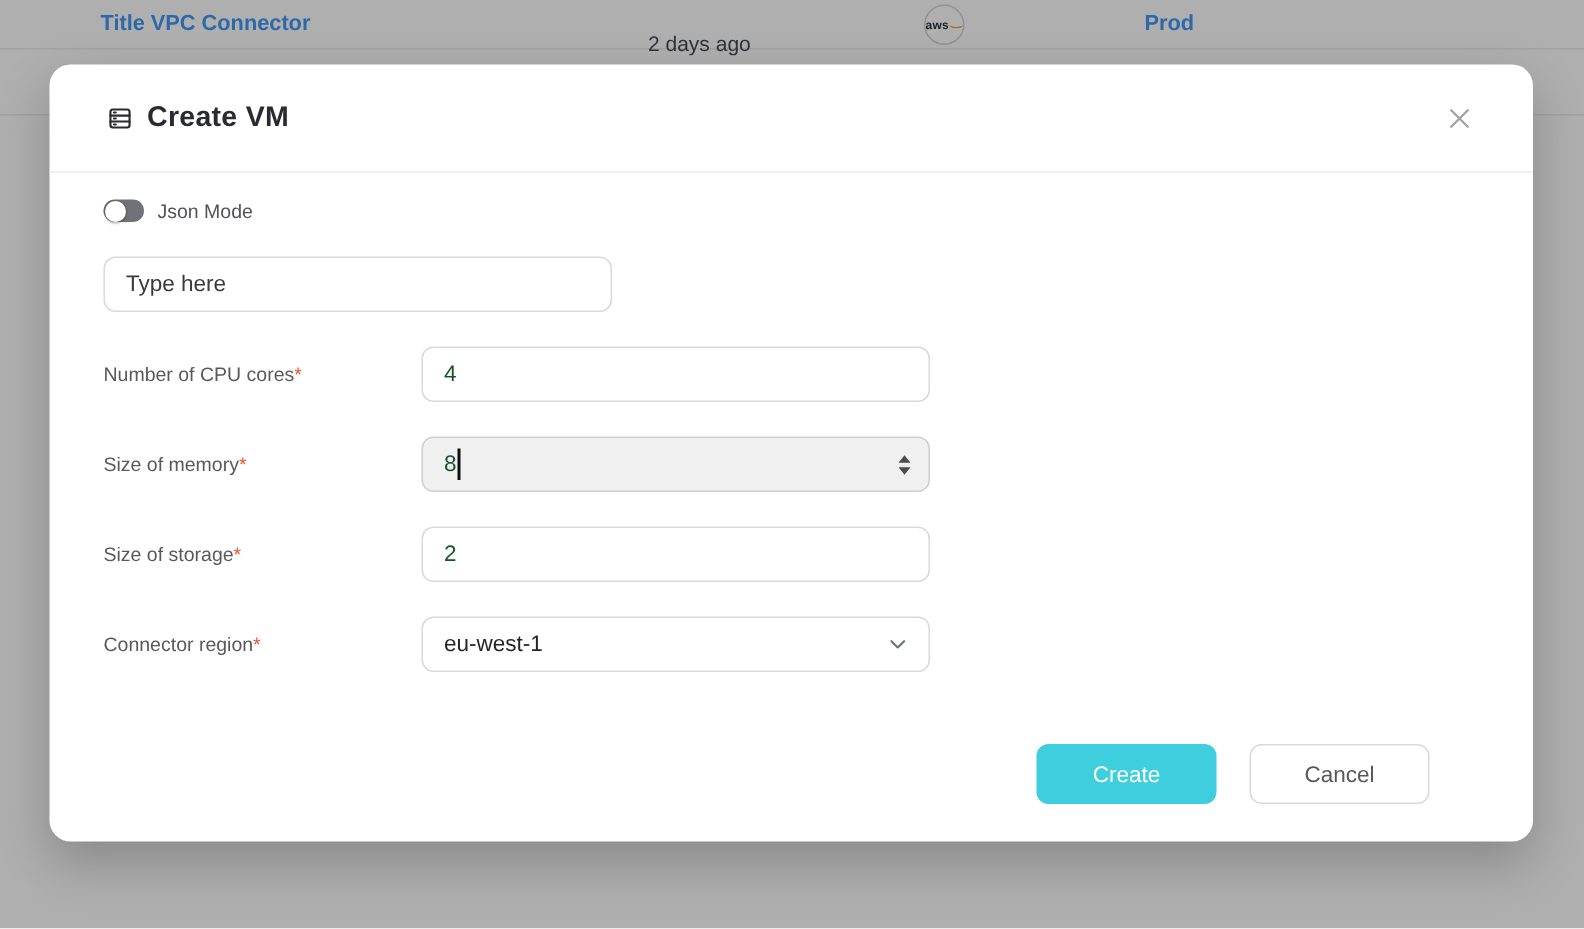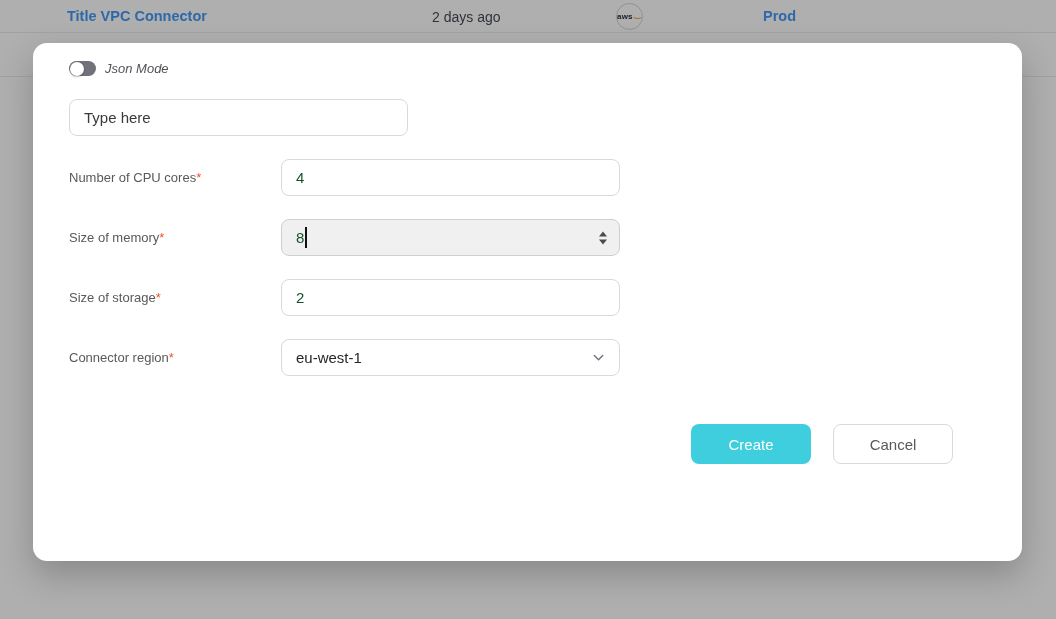--- a/index.html
+++ b/index.html
@@ -17,21 +17,21 @@
     position:absolute; left:0; top:0; width:1056px; height:33px;
     border-bottom:1px solid #ececec; background:#fff;
   }
   .row-line-2 { position:absolute; left:0; top:76px; width:1056px; height:0; border-top:1px solid #ececec; }
   .cell-link {
     position:absolute; top:8px; font-size:14.5px; font-weight:600; color:var(--link,#4299f5);
     text-decoration:none; cursor:pointer;
   }
   .cell-name { left:67px; }
   .cell-env  { left:763px; }
-  .cell-date { position:absolute; left:432px; top:9px; font-size:14px; color:#464c55; }
+  .cell-date { position:absolute; left:432px; top:21px; font-size:14px; color:#464c55; }
   .aws-badge {
     position:absolute; left:616px; top:3px; width:27px; height:27px; border-radius:50%;
     background:#fff; border:1px solid #d4d4d4; display:flex; flex-direction:row;
     align-items:center; justify-content:center;
   }
   .aws-text { font-size:8px; font-weight:700; color:#232f3e; line-height:7px; letter-spacing:.2px; }
   .aws-smile { width:13px; height:5px; border-bottom:1.6px solid var(--aws-smile,#f59a23); border-radius:50%; margin-top:-1px; }
 
   
   .backdrop { position:absolute; inset:0; background:rgba(0,0,0,0.315); z-index:1; }
@@ -49,21 +49,21 @@
   .modal-title { font-size:19px; font-weight:700; color:#2a2a33; margin-left:9px; letter-spacing:.2px; }
   .title-icon { display:flex; align-items:center; }
   .close-btn {
     margin-left:auto; background:none; border:none; cursor:pointer;
     width:24px; height:24px; display:flex; align-items:center; justify-content:center;
   }
 
   .modal-body { padding:18px 36px 0 36px; }
 
   
-  .toggle-row { display:flex; align-items:center; height:15px;font-style:italic; }
+  .toggle-row { display:flex; align-items:center; height:15px; }
   .toggle {
     position:relative; width:27px; height:15px; border-radius:999px;
     background:#71717a; border:none; cursor:pointer; flex:0 0 auto;
   }
   .toggle-knob {
     position:absolute; left:0.5px; top:0.5px; width:14px; height:14px; border-radius:50%;
     background:#fff; box-shadow:0 0 0 1px rgba(0,0,0,0.06), 0 1px 2px rgba(0,0,0,0.25);
   }
   .toggle-label { margin-left:9px; font-size:13px; color:#52525b; }
 
@@ -110,20 +110,39 @@
     </span>
     <a class="cell-link cell-env">Prod</a>
   </div>
   <div class="row-line-2"></div>
 </div>
 
 <div class="backdrop"></div>
 
 <div class="modal">
 
+  <div class="modal-header">
+    <span class="title-icon">
+      <svg width="18" height="18" viewBox="0 0 24 24" fill="none" stroke="#2a2a33" stroke-width="1.9" stroke-linecap="round">
+        <rect x="3.5" y="4" width="17" height="16" rx="2.2"></rect>
+        <line x1="3.5" y1="9.4" x2="20.5" y2="9.4"></line>
+        <line x1="3.5" y1="14.7" x2="20.5" y2="14.7"></line>
+        <line x1="6.6" y1="6.7" x2="8.2" y2="6.7"></line>
+        <line x1="6.6" y1="12" x2="8.2" y2="12"></line>
+        <line x1="6.6" y1="17.3" x2="8.2" y2="17.3"></line>
+      </svg>
+    </span>
+    <span class="modal-title">Create VM</span>
+    <button class="close-btn">
+      <svg width="18" height="18" viewBox="0 0 18 18" stroke="#a3a3a3" stroke-width="1.6" stroke-linecap="round">
+        <line x1="3.5" y1="3.5" x2="14.5" y2="14.5"></line>
+        <line x1="14.5" y1="3.5" x2="3.5" y2="14.5"></line>
+      </svg>
+    </button>
+  </div>
 
   <div class="modal-body">
 
     <div class="toggle-row">
       <button class="toggle" role="switch" aria-checked="false">
         <span class="toggle-knob"></span>
       </button>
       <span class="toggle-label">Json Mode</span>
     </div>
 

